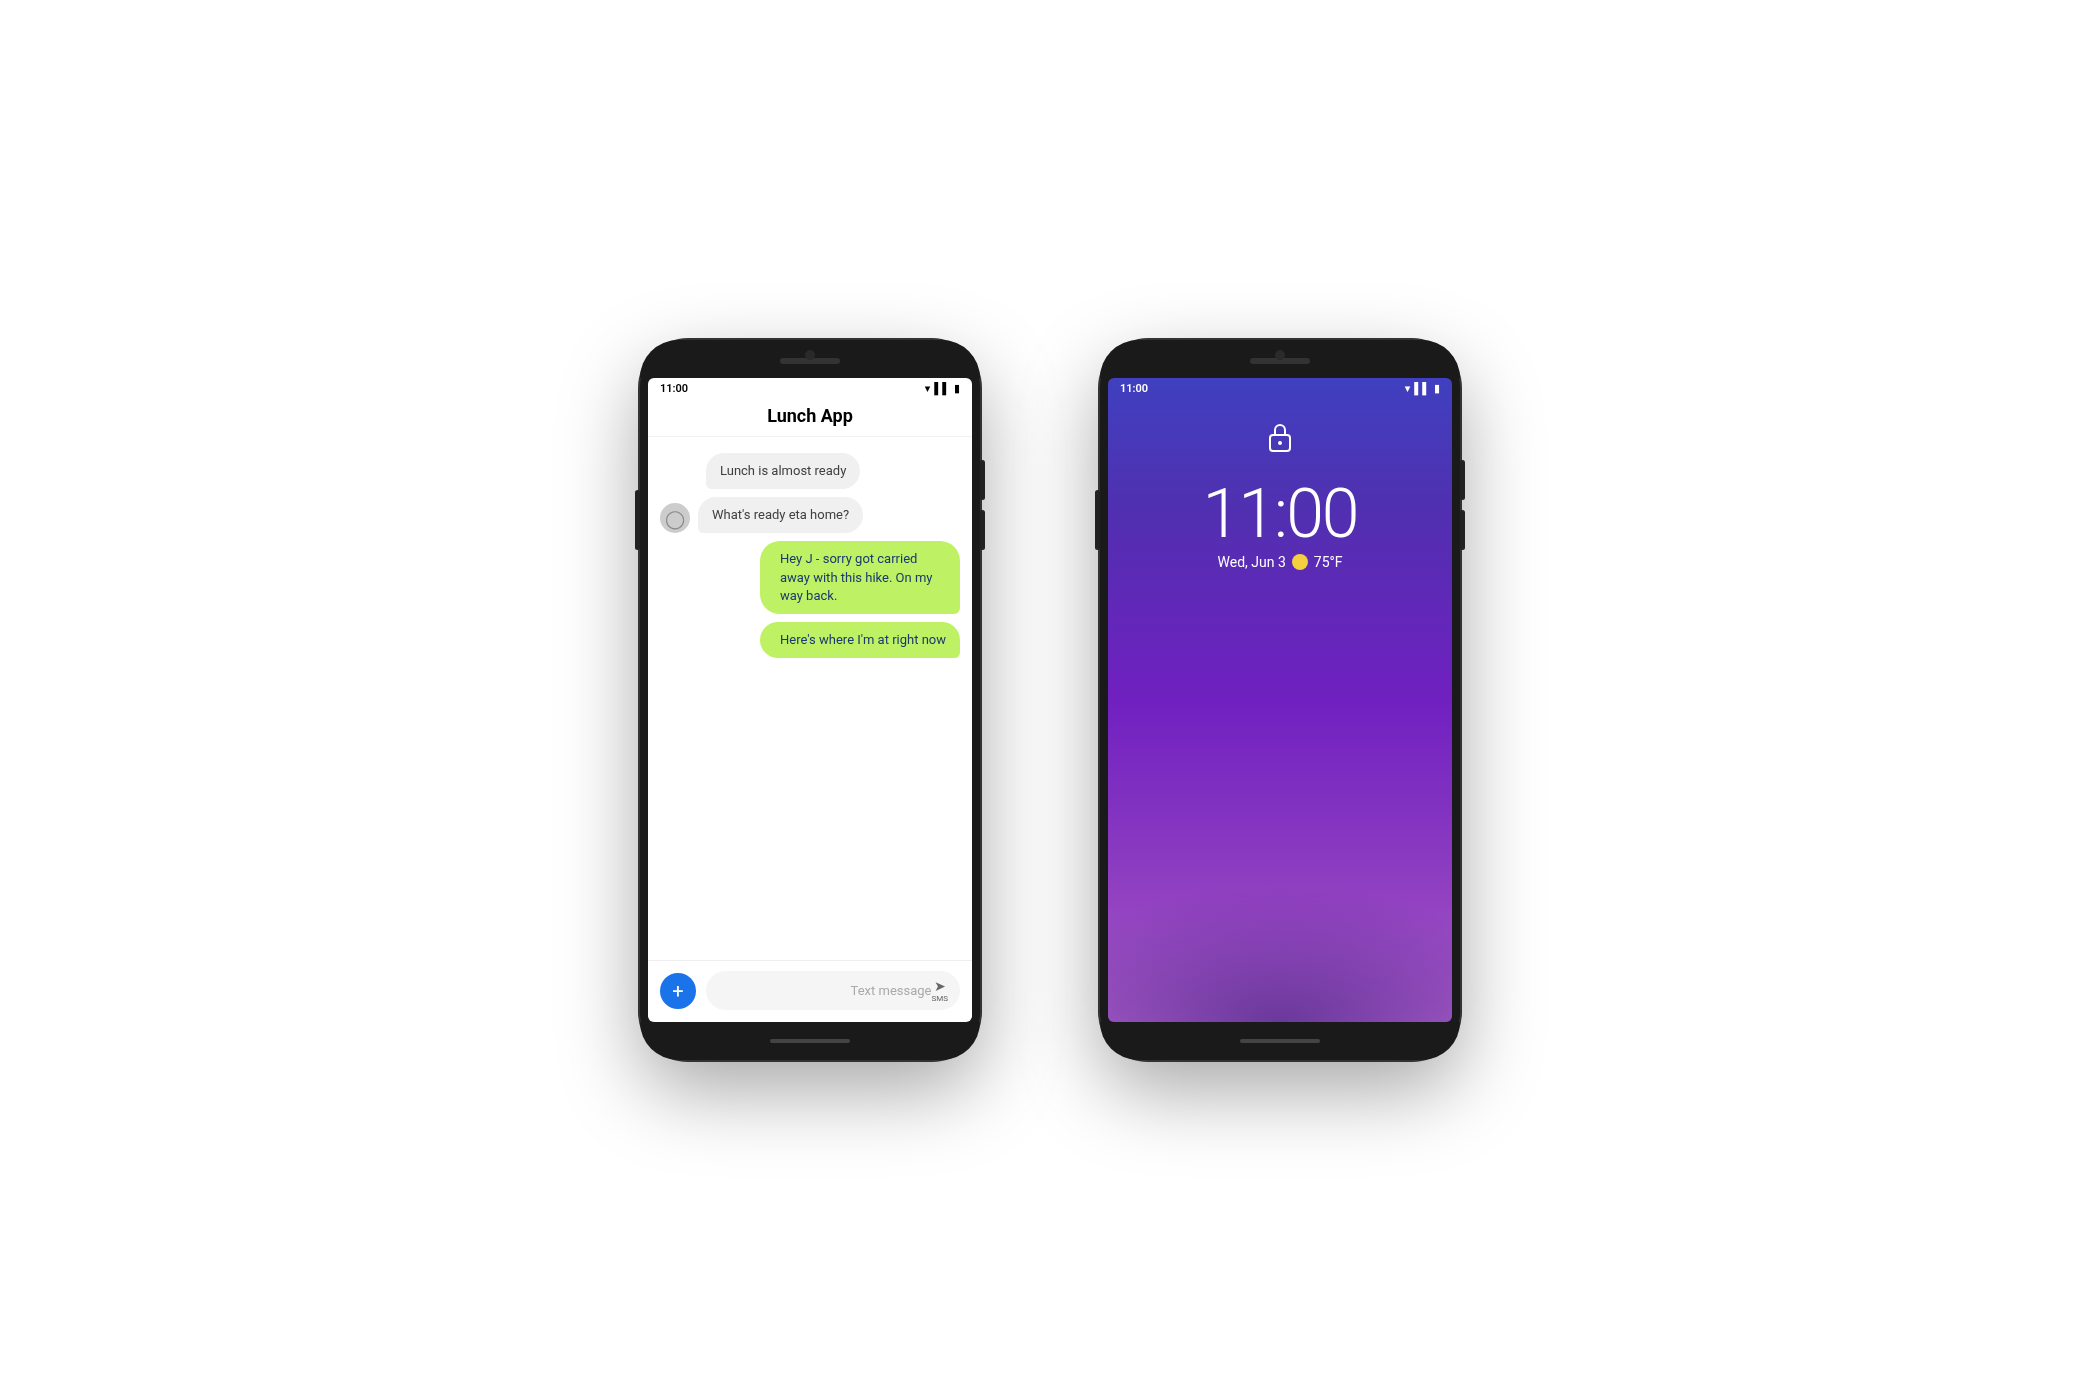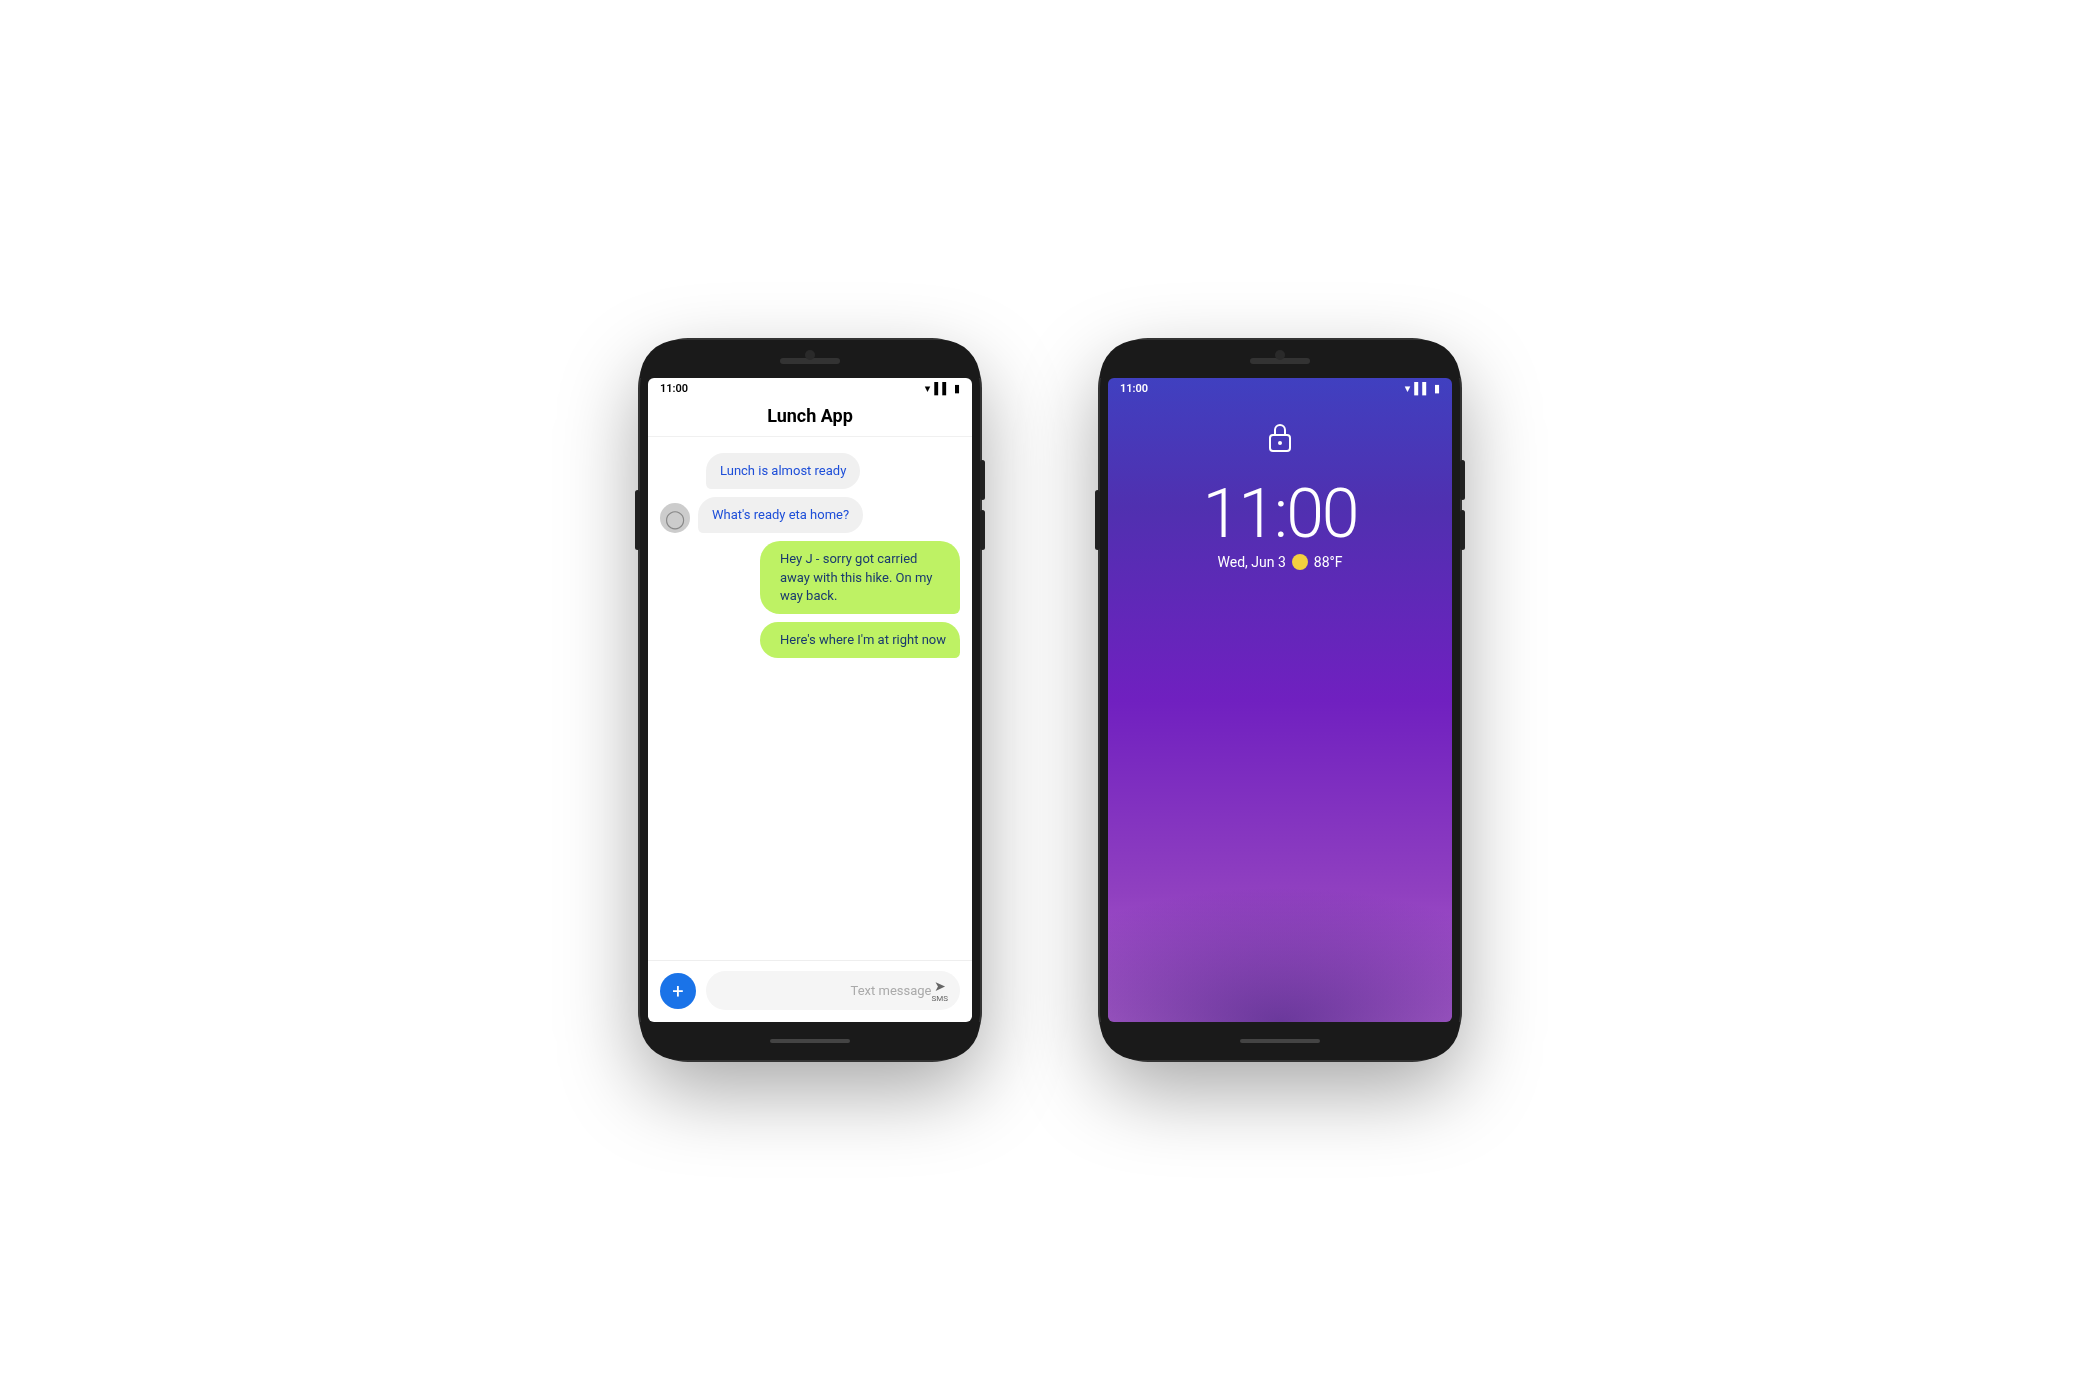--- a/index.html
+++ b/index.html
@@ -190,21 +190,21 @@
     }
     .bubble {
       padding: 9px 14px;
       border-radius: 20px;
       font-size: 13px;
       line-height: 1.4;
       max-width: 200px;
     }
     .bubble.received {
       background: #f0f0f0;
-      color: #1d4ed8;
+      color: #404040;
       border-bottom-left-radius: 6px;
     }
     .bubble.sent {
       background: #bef264;
       color: #1a3a6e;
       border-bottom-right-radius: 6px;
       padding-left: 20px;
     }
     .chat-input-area {
       padding: 10px 12px 12px;
@@ -407,21 +407,21 @@
             <path d="M9 14v-5a5 5 0 0110 0v5" stroke="white" stroke-width="2" fill="none" stroke-linecap="round"></path>
             <circle cx="14" cy="22" r="2" fill="white"></circle>
           </svg>
         </div>
 
         <div class="lock-time">11:00</div>
 
         <div class="lock-date-weather">
           <span>Wed, Jun 3</span>
           <span class="weather-sun"></span>
-          <span>88°F</span>
+          <span>75°F</span>
         </div>
 
         <div class="lock-hill"></div>
       </div>
     </div>
 
     <div class="phone-bottom-bar">
       <div class="phone-home-indicator"></div>
     </div>
   </div>

